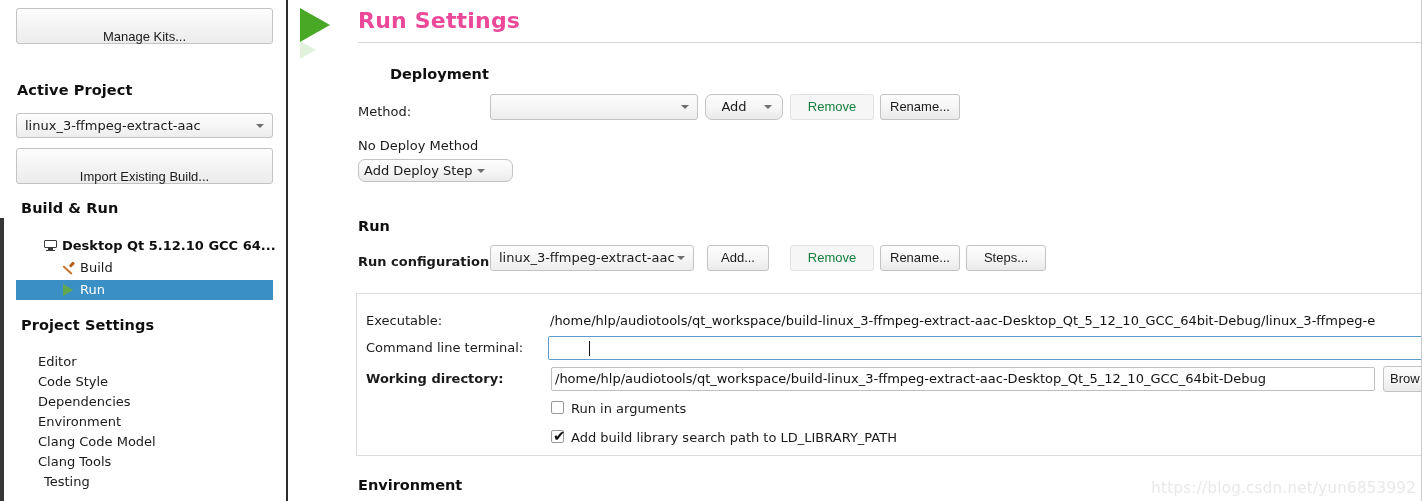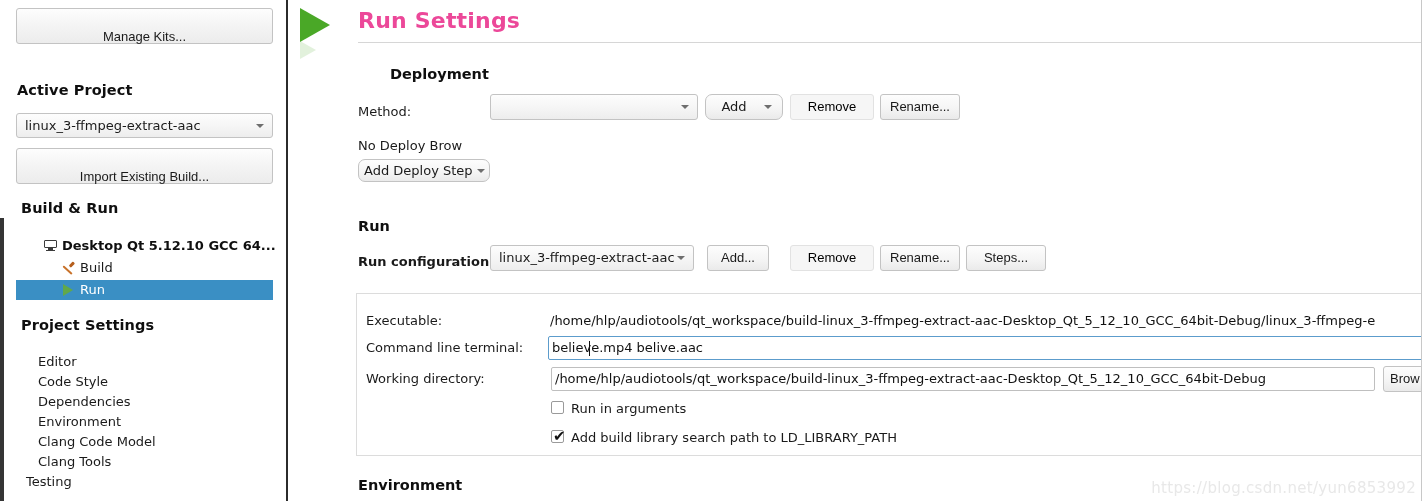--- a/index.html
+++ b/index.html
@@ -249,21 +249,21 @@
     border: 1px solid #c3c3c3;
     border-radius: 3px;
     font-size: 13px;
     color: #1a1a1a;
     text-align: center;
     line-height: 24px;
     white-space: nowrap;
     padding: 0;
   }
   .push-button.disabled {
-    color: #000000;
+    color: #15803d;
     background: #f6f6f6;
     border-color: #e2e2e2;
   }
   .split-button {
     position: absolute;
     box-sizing: border-box;
     height: 26px;
     background: linear-gradient(to bottom, #fdfdfd 0%, #f5f5f5 55%, #eaeaea 100%);
     border: 1px solid #c3c3c3;
     border-radius: 7px;
@@ -428,21 +428,21 @@
     </div>
 
     <div class="sidebar-heading" style="left:21px; top:317px;">Project Settings</div>
 
     <div class="side-link" style="left:38px; top:354px;">Editor</div>
     <div class="side-link" style="left:38px; top:374px;">Code Style</div>
     <div class="side-link" style="left:38px; top:394px;">Dependencies</div>
     <div class="side-link" style="left:38px; top:414px;">Environment</div>
     <div class="side-link" style="left:38px; top:434px;">Clang Code Model</div>
     <div class="side-link" style="left:38px; top:454px;">Clang Tools</div>
-    <div class="side-link" style="left:26px; top:474px;">Testing</div>
+    <div class="side-link" style="left:44px; top:474px;">Testing</div>
   </div>
 
   <div id="panel-divider"></div>
 
   <div id="content">
 
     <div id="run-icon-big">
       <span class="tri"></span>
       <span class="tri-reflect"></span>
     </div>
@@ -459,23 +459,23 @@
 
     <div class="split-button" style="left:417px; top:94px; width:78px;">
       <span class="sb-text" style="left:0; width:56px;">Add</span>
       <span class="sb-arrow" style="left:58px;"></span>
     </div>
 
     <button class="push-button disabled" style="left:502px; top:94px; width:84px;">Remove</button>
 
     <button class="push-button" style="left:592px; top:94px; width:80px;">Rename...</button>
 
-    <div class="field-label" style="left:70px; top:138px;">No Deploy Brow</div>
-
-    <div class="split-button" style="left:70px; top:159px; width:132px; height:23px;">
+    <div class="field-label" style="left:70px; top:138px;">No Deploy Method</div>
+
+    <div class="split-button" style="left:70px; top:159px; width:155px; height:23px;">
       <span class="sb-text" style="left:5px; width:110px; text-align:left; line-height:21px;">Add Deploy Step</span>
       <span class="sb-arrow" style="left:118px;"></span>
     </div>
 
     <div class="section-heading" style="left:70px; top:218px;">Run</div>
 
     <div class="field-label" style="left:70px; top:254px;font-weight:bold;">Run configuration:</div>
 
     <div class="combo-box" style="left:202px; top:245px; width:204px; height:26px; line-height:24px;">
       <span class="combo-text">linux_3-ffmpeg-extract-aac</span>
@@ -487,25 +487,24 @@
     <button class="push-button" style="left:592px; top:245px; width:80px;">Rename...</button>
     <button class="push-button" style="left:678px; top:245px; width:80px;">Steps...</button>
 
     <div id="run-groupbox"></div>
 
     <div class="field-label" style="left:78px; top:313px;">Executable:</div>
     <div class="static-path" style="left:262px; top:313px;">/home/hlp/audiotools/qt_workspace/build-linux_3-ffmpeg-extract-aac-Desktop_Qt_5_12_10_GCC_64bit-Debug/linux_3-ffmpeg-e</div>
 
     <div class="field-label" style="left:78px; top:340px;">Command line terminal:</div>
     <div class="line-edit focused" style="left:260px; top:336px; width:880px;">
-      <span class="le-text">believe.mp4 belive.aac</span>
       <span class="caret" style="left:40px;"></span>
     </div>
 
-    <div class="field-label" style="left:78px; top:371px;">Working directory:</div>
+    <div class="field-label" style="left:78px; top:371px;font-weight:bold;">Working directory:</div>
     <div class="line-edit" style="left:263px; top:367px; width:824px;">
       <span class="le-text">/home/hlp/audiotools/qt_workspace/build-linux_3-ffmpeg-extract-aac-Desktop_Qt_5_12_10_GCC_64bit-Debug</span>
     </div>
     <button class="push-button" style="left:1095px; top:366px; width:54px; text-align:left; padding-left:6px;">Brow</button>
 
     <div class="checkbox-row" style="left:263px; top:400px;">
       <span class="checkbox-box"></span>
       <span class="checkbox-label">Run in arguments</span>
     </div>
 

